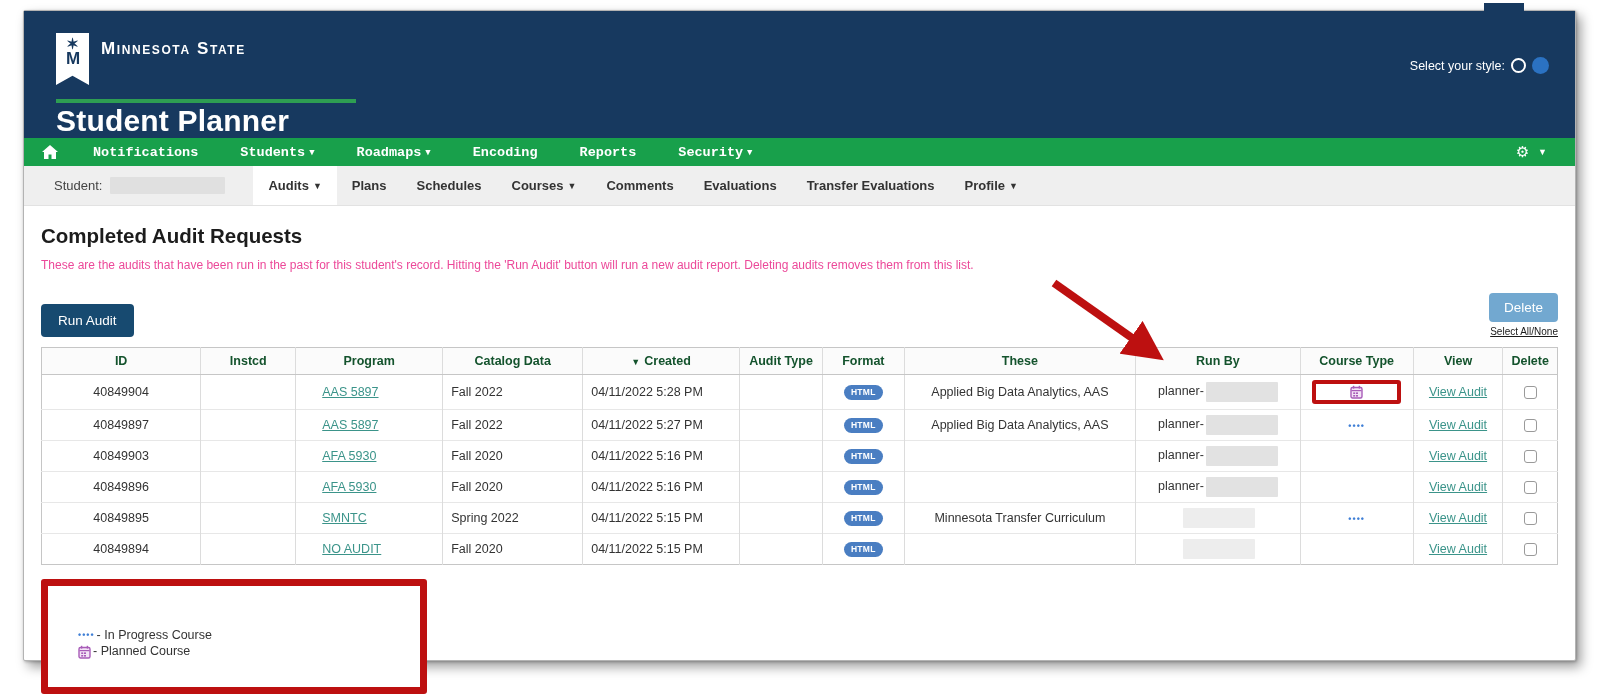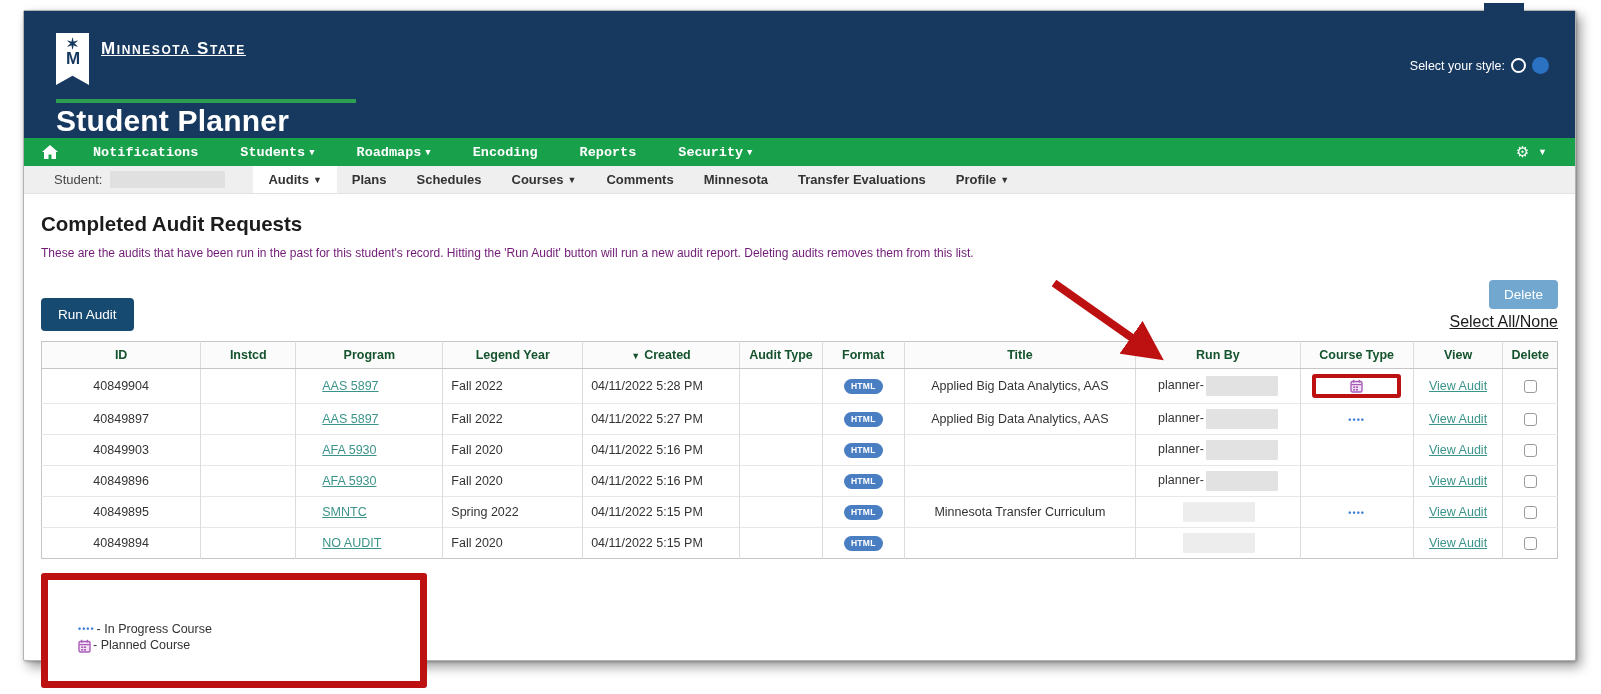--- a/index.html
+++ b/index.html
@@ -15,53 +15,53 @@
   }
   .notch{position:absolute; top:-8px; left:1460px; width:40px; height:9px; background:var(--navy);}
   
   .hdr{position:relative; height:127px; background:var(--navy); color:#fff; overflow:hidden;}
   .logo-row{position:absolute; left:32px; top:22px; display:flex; align-items:flex-start; gap:12px;}
   .pennant{width:33px; height:52px; background:#fff; color:var(--navy);
     clip-path:polygon(0 0,100% 0,100% 100%,50% 82%,0 100%);
     display:flex; flex-direction:column; align-items:center; justify-content:flex-start; padding-top:3px;}
   .pennant .star{font-size:15px; line-height:15px; font-weight:bold;}
   .pennant .m{font-size:17px; line-height:16px; font-weight:bold; letter-spacing:-1px;}
-  .org-name{font-variant:small-caps; font-weight:bold; font-size:17px; letter-spacing:1.6px; margin-top:6px;text-decoration:underline;}
+  .org-name{font-variant:small-caps; font-weight:bold; font-size:17px; letter-spacing:1.6px; margin-top:6px;}
   .green-rule{position:absolute; left:32px; top:88px; width:300px; height:4px; background:#2e9e52;}
   .app-title{position:absolute; left:32px; top:93px; font-size:30px; font-weight:bold; letter-spacing:.2px;}
   .style-picker{position:absolute; right:26px; top:46px; display:flex; align-items:center; gap:6px; font-size:12.5px;}
   .circle{width:15px; height:15px; border-radius:50%;}
   .circle.outline{border:2px solid #fff;}
   .circle.filled{width:17px; height:17px; background:#2b72c2;}
   
   .gnav{position:relative; height:28px; background:var(--green); display:flex; align-items:center; color:#fff;}
   .gnav .home{margin:0 14px 0 18px; display:flex; align-items:center;}
   .gnav ul{display:flex; list-style:none; align-items:center;}
   .gnav li{padding:5px 21px; font-size:13.5px; font-weight:bold; cursor:pointer; white-space:nowrap;font-family:Liberation Mono, monospace;}
   .caret{font-size:9px; margin-left:4px; vertical-align:1px;}
   .gear-wrap{position:absolute; right:28px; top:0; height:28px; display:flex; align-items:center; gap:5px; font-size:15px; cursor:pointer;}
   .gear-wrap .caret{font-size:9px;}
   
-  .subnav{position:relative; height:28px; background:#efefef; border-bottom:1px solid #e2e2e2; display:flex; align-items:stretch; font-size:13px; color:#333;}
+  .subnav{position:relative; height:40px; background:#efefef; border-bottom:1px solid #e2e2e2; display:flex; align-items:stretch; font-size:13px; color:#333;}
   .student-label{display:flex; align-items:center; margin-left:30px; gap:8px; color:#444;}
   .redact{display:inline-block; background:#e0e0e0; border-radius:1px;}
   .student-redact{width:115px; height:17px;}
   .tabs{display:flex; list-style:none; margin-left:28px;}
   .tabs li{display:flex; align-items:center; padding:0 15px; font-weight:600; cursor:pointer; white-space:nowrap;}
   .tabs li.active{background:#fff; font-weight:bold;}
   
   .content{position:relative; padding:14px 17px 0 17px;}
   h1{font-size:20.5px; color:#1c1c1c; margin:4px 0 10px 0; font-weight:bold;}
-  .desc{font-size:12px; color:#701a75;}
+  .desc{font-size:12px; color:#ec4899;}
   .toolbar{display:flex; justify-content:space-between; align-items:flex-end; margin-top:20px;}
   .btn{border:none; border-radius:4px; color:#fff; font-size:13.5px; font-family:inherit; cursor:pointer;}
   .btn-run{background:var(--btn-navy); padding:9px 17px;margin-top:12px;}
   .btn-col{display:flex; flex-direction:column; align-items:flex-end; gap:4px;}
   .btn-delete{background:var(--btn-blue); padding:7px 15px;}
-  .select-link{font-size:16px; color:#1a1a1a; text-decoration:underline; cursor:pointer;}
+  .select-link{font-size:10px; color:#1a1a1a; text-decoration:underline; cursor:pointer;}
   
   table{width:100%; border-collapse:collapse; margin-top:10px; font-size:12.5px; color:#333;
         border:1px solid #c6c6c6;}
   th{font-weight:bold; color:#14532d; background:#fbfbfb; border-bottom:1px solid #c6c6c6;}
   th,td{border-left:1px solid #dcdcdc; padding:5px 8px; height:27px; text-align:center; white-space:nowrap;}
   th:first-child,td:first-child{border-left:none;}
   tbody tr{border-top:1px solid #e7e7e7;}
   td.l{text-align:left;}
   a.tlink{color:var(--link); text-decoration:underline; cursor:pointer;}
   .badge{display:inline-block; background:var(--badge); color:#fff; font-size:8.5px; font-weight:bold;
@@ -129,21 +129,21 @@
     <span class="student-label">
       <span>Student:</span>
       <span class="redact student-redact"></span>
     </span>
     <ul class="tabs" id="student-tabs">
         <li class="active">Audits<span class="caret">▼</span></li>
         <li>Plans</li>
         <li>Schedules</li>
         <li>Courses<span class="caret">▼</span></li>
         <li>Comments</li>
-        <li>Minnesota</li>
+        <li>Evaluations</li>
         <li>Transfer Evaluations</li>
         <li>Profile<span class="caret">▼</span></li>
       </ul>
   </div>
 
   <div class="content">
     <h1>Completed Audit Requests</h1>
     <div class="desc">These are the audits that have been run in the past for this student's record. Hitting the 'Run Audit' button will run a new audit report. Deleting audits removes them from this list.</div>
 
     <div class="toolbar">
@@ -167,25 +167,25 @@
         <col style="width:11%">
           <col style="width:7.5%">
           <col style="width:6%">
           <col style="width:3.5%">
       </colgroup>
       <thead>
           <tr id="table-head-row">
             <th>ID</th>
             <th>Instcd</th>
             <th>Program</th>
-            <th>Legend Year</th>
+            <th>Catalog Data</th>
             <th style="text-align: center;"><span class="sort-caret">▼</span>Created</th>
             <th>Audit Type</th>
             <th>Format</th>
-            <th>Title</th>
+            <th>These</th>
             <th>Run By</th>
             <th>Course Type</th>
             <th>View</th>
             <th>Delete</th>
           </tr>
         </thead>
       <tbody id="table-body">
           <tr>
             <td>40849904</td>
             <td></td>

